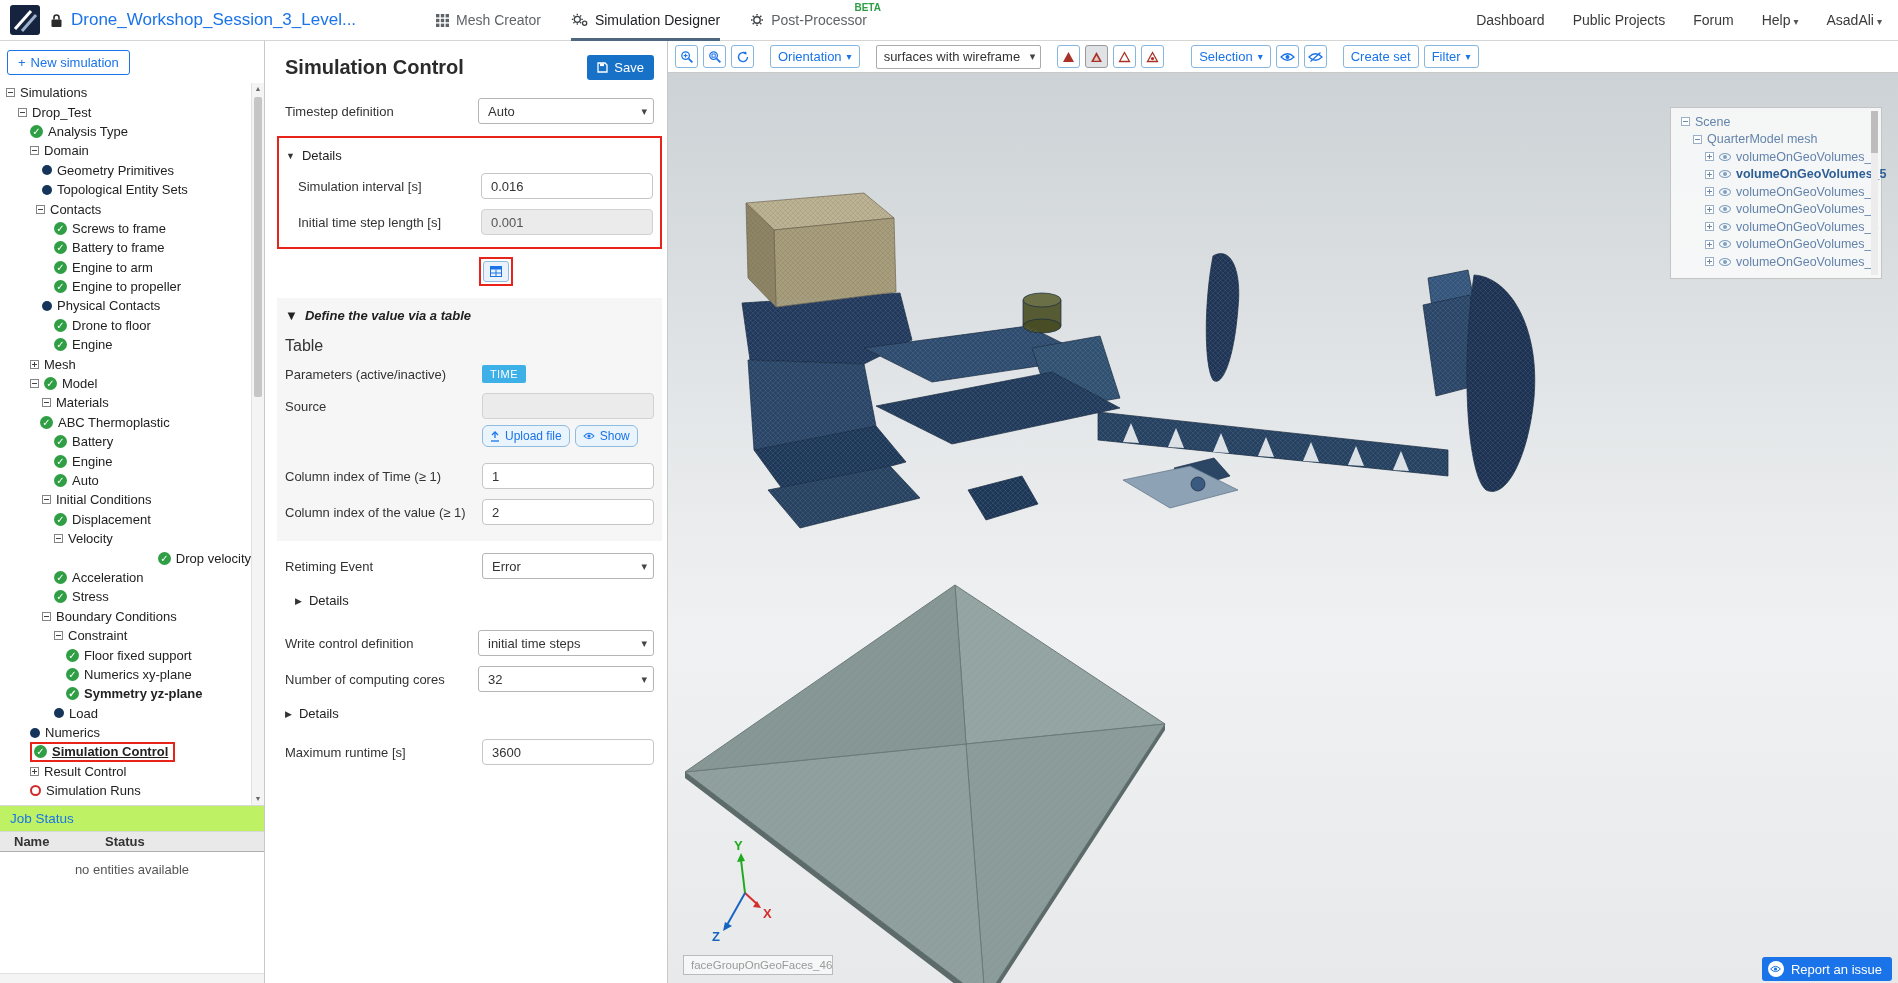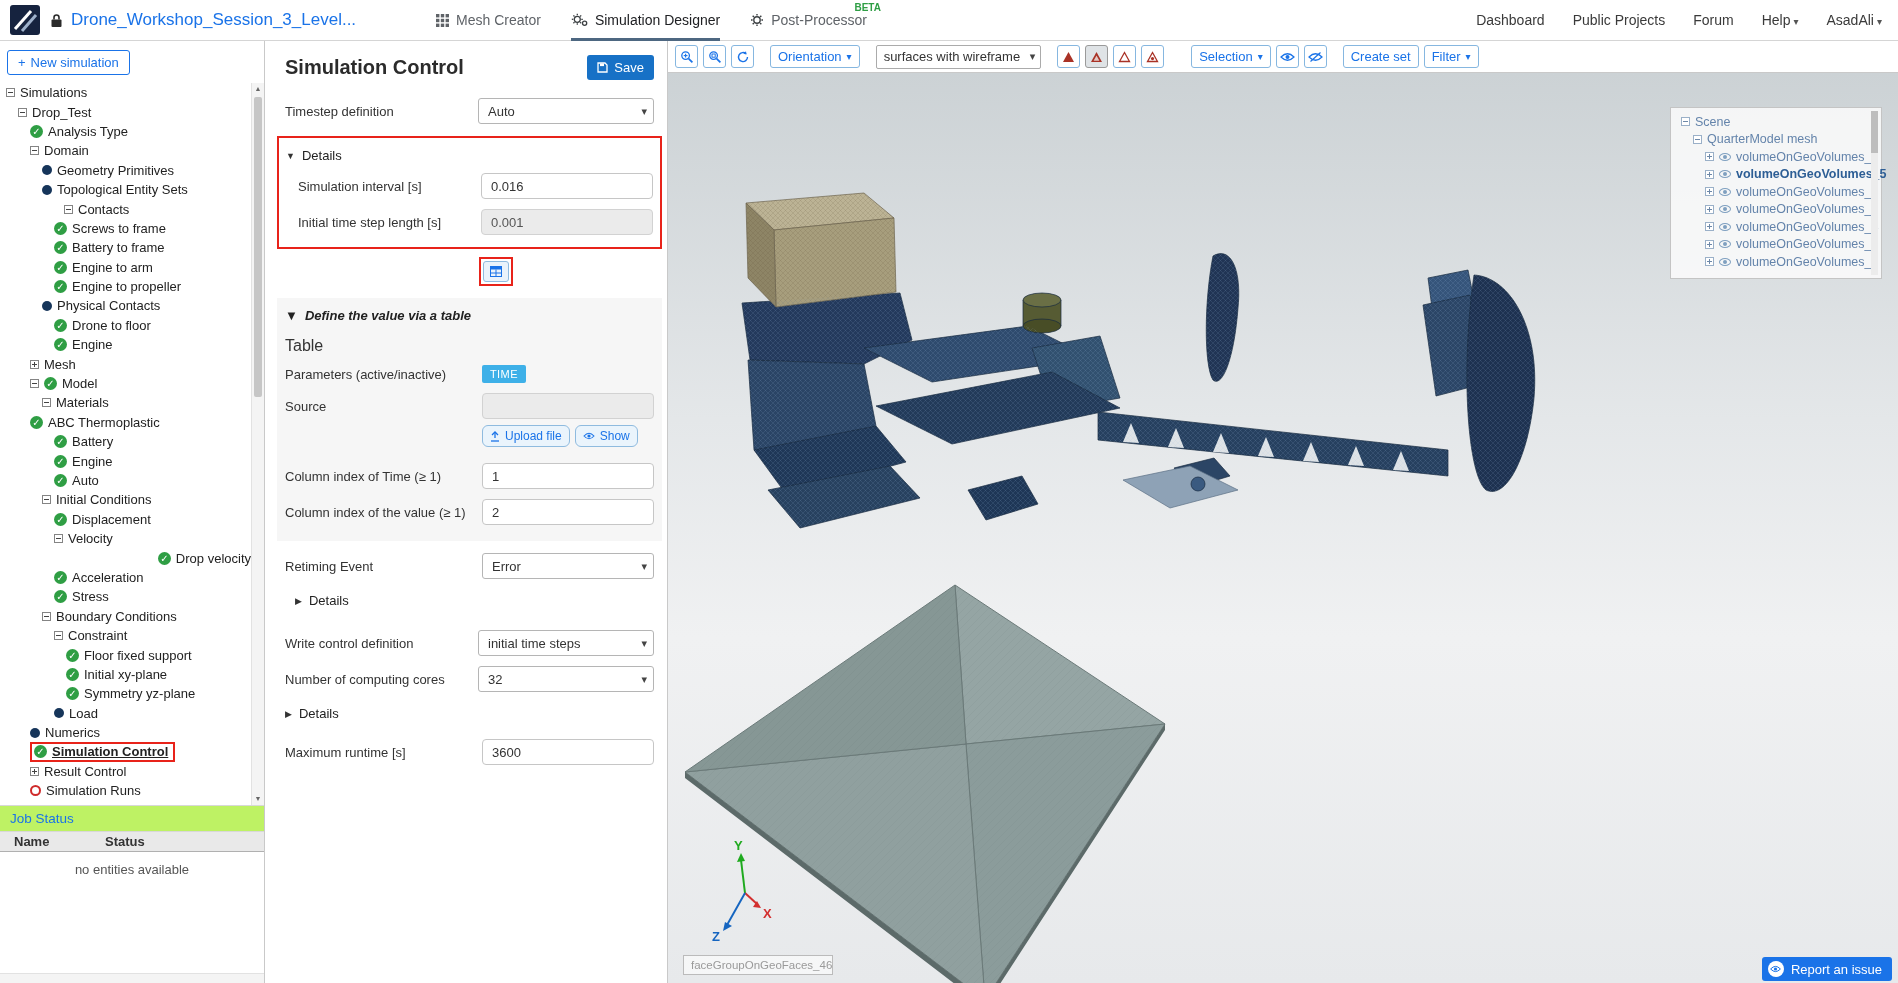--- a/index.html
+++ b/index.html
@@ -214,21 +214,21 @@
           <div class="trow" style="padding-left: 42px;">
 
             <span class="ic ic-dot"></span>
             <span class="lbl">Geometry Primitives</span>
           </div>
           <div class="trow" style="padding-left: 42px;">
 
             <span class="ic ic-dot"></span>
             <span class="lbl">Topological Entity Sets</span>
           </div>
-          <div class="trow" style="padding-left: 64px;">
+          <div class="trow" style="padding-left: 36px;">
             <span class="exp exp-minus"></span>
 
             <span class="lbl">Contacts</span>
           </div>
           <div class="trow" style="padding-left: 54px;">
 
             <span class="ic ic-check"></span>
             <span class="lbl">Screws to frame</span>
           </div>
           <div class="trow" style="padding-left: 54px;">
@@ -269,21 +269,21 @@
           <div class="trow" style="padding-left: 30px;">
             <span class="exp exp-minus"></span>
             <span class="ic ic-check"></span>
             <span class="lbl">Model</span>
           </div>
           <div class="trow" style="padding-left: 42px;">
             <span class="exp exp-minus"></span>
 
             <span class="lbl">Materials</span>
           </div>
-          <div class="trow" style="padding-left: 30px;">
+          <div class="trow" style="padding-left: 40px;">
 
             <span class="ic ic-check"></span>
             <span class="lbl">ABC Thermoplastic</span>
           </div>
           <div class="trow" style="padding-left: 54px;">
 
             <span class="ic ic-check"></span>
             <span class="lbl">Battery</span>
           </div>
           <div class="trow" style="padding-left: 54px;">
@@ -337,23 +337,23 @@
             <span class="lbl">Constraint</span>
           </div>
           <div class="trow" style="padding-left: 66px;">
 
             <span class="ic ic-check"></span>
             <span class="lbl">Floor fixed support</span>
           </div>
           <div class="trow" style="padding-left: 66px;">
 
             <span class="ic ic-check"></span>
-            <span class="lbl">Initial xy-plane</span>
-          </div>
-          <div class="trow" style="padding-left: 66px;">
+            <span class="lbl">Numerics xy-plane</span>
+          </div>
+          <div class="trow" style="padding-left: 66px; font-weight: bold;">
 
             <span class="ic ic-check"></span>
             <span class="lbl">Symmetry yz-plane</span>
           </div>
           <div class="trow" style="padding-left: 54px;">
 
             <span class="ic ic-dot"></span>
             <span class="lbl">Load</span>
           </div>
           <div class="trow" style="padding-left: 30px;">

